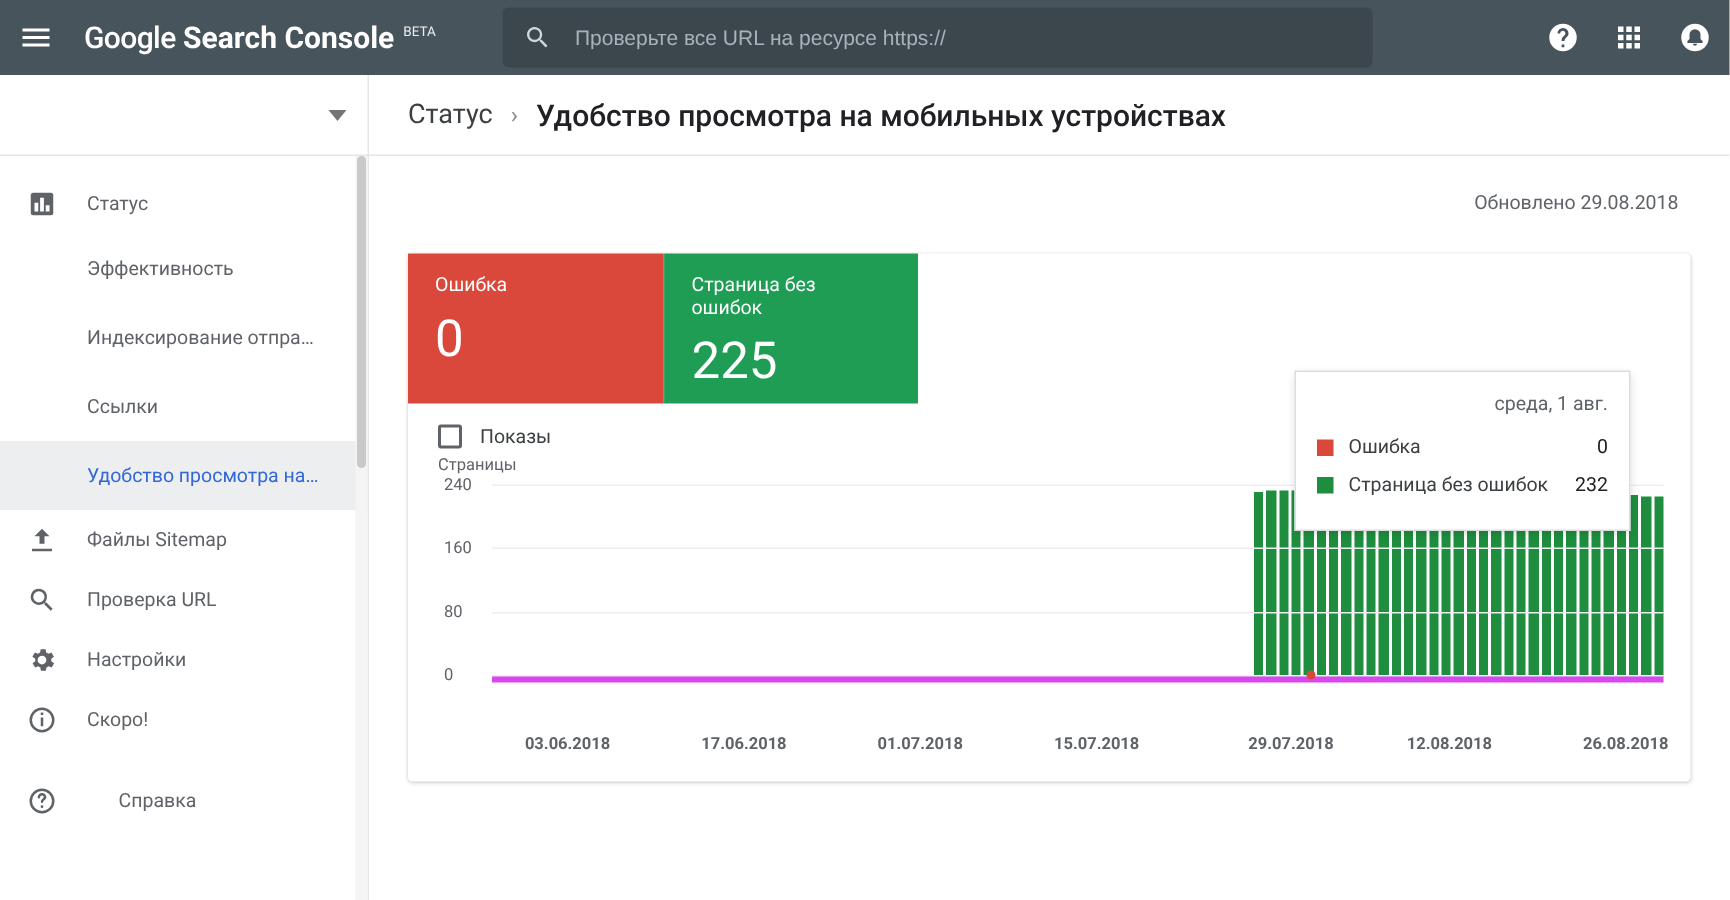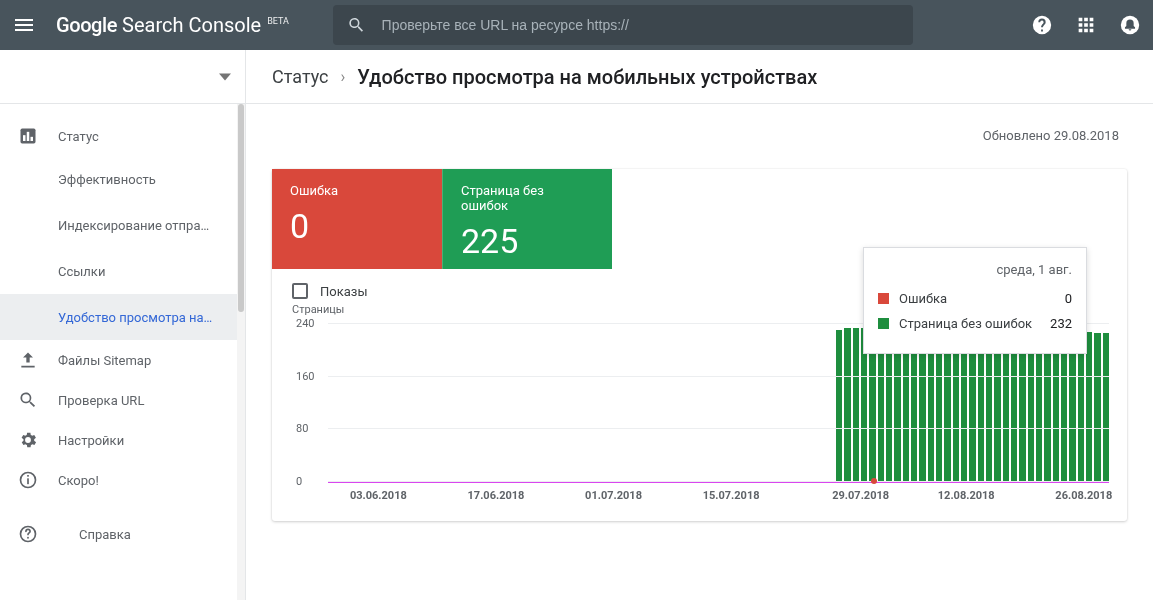--- a/index.html
+++ b/index.html
@@ -17,21 +17,21 @@
     top: 0; left: 0; right: 0;
     height: 50px;
     background: #48545c;
     display: flex;
     align-items: center;
     padding: 0 12px;
   }
   .hamburger { width: 24px; height: 24px; fill: #fff; cursor: pointer; margin-right: 20px; }
   .logo { display: flex; align-items: baseline; color: #fff; }
   .logo-google { font-size: 20px; font-weight: 500; letter-spacing: -0.4px; }
-  .logo-sc { font-size: 20px; font-weight: 400; margin-left: 5px; text-align: right; }
+  .logo-sc { font-size: 20px; font-weight: 700; margin-left: 5px; text-align: right; }
   .logo-beta { font-size: 9px; margin-left: 6px; position: relative; top: -8px; opacity: .9; }
   .searchbox {
     margin-left: 44px;
     height: 40px;
     width: 580px;
     background: #3c464d;
     border-radius: 4px;
     display: flex;
     align-items: center;
     padding: 0 14px;
@@ -171,22 +171,22 @@
     padding-left: 30px;
     padding-right: 16px;
   }
   .ylabel-top {
     position: absolute;
     left: 20px; top: 0;
     font-size: 11px; color: #5f6368;
   }
   .chart-plot {
     position: absolute;
-    left: 56px; right: 18px; top: 20px; height: 160px;
-    border-bottom: 2px solid #d946ef;
+    left: 56px; right: 18px; top: 20px; height: 132px;
+    border-bottom: 5px solid #d946ef;
     text-align: right;
   }
   .gridline {
     position: absolute; left: 0; right: 0;
     border-top: 1px solid #eceef0;
   }
   .tick-y {
     position: absolute;
     left: -32px;
     font-size: 11px;

